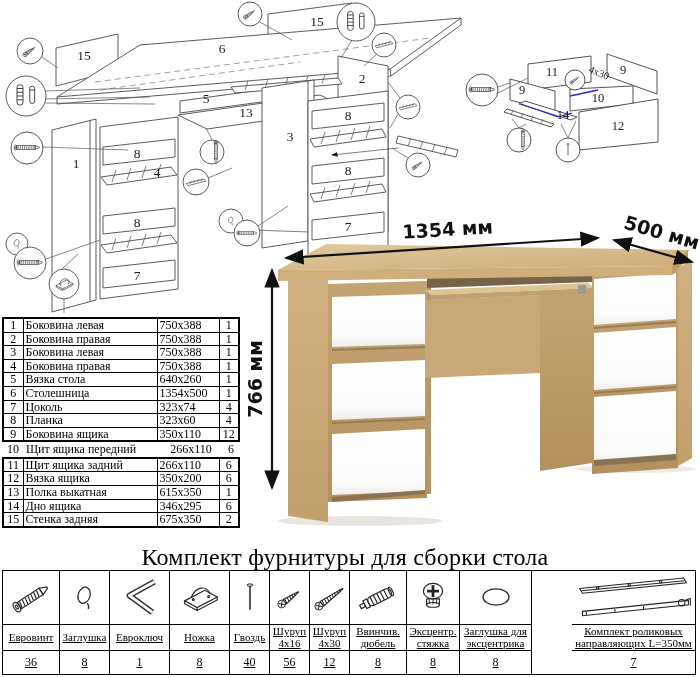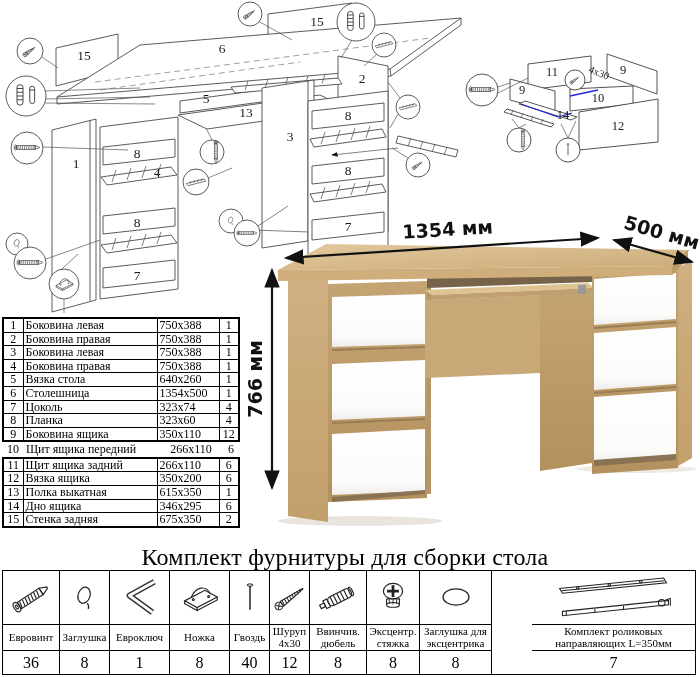--- a/index.html
+++ b/index.html
@@ -14,29 +14,29 @@
   td.c-num,td.c-qty{text-align:center;padding:0;}
   td.c-size{text-align:left;}
   .mid-row{display:grid;grid-template-columns:22px 136px 62px 18px;width:238px;}
   .mid-row div{font-size:12px;line-height:14.5px;height:14.5px;padding:0 2px;white-space:nowrap;}
   .mid-row .c-num,.mid-row .c-qty{text-align:center;padding:0;}
   .mid-row .c-size{text-align:center;}
   
   .hw-title{position:absolute;left:0;top:544px;width:690px;text-align:center;
             font-size:24px;letter-spacing:.2px;}
   .hw-table{position:absolute;left:2px;top:570px;width:694px;height:105px;
-            display:flex;border:1px solid #000;box-sizing:border-box;}
+            display:flex;border:1px solid #000;box-sizing:border-box;text-decoration:underline;}
   .hw-col{display:flex;flex-direction:column;border-right:1px solid #000;box-sizing:border-box;}
   .hw-col:last-child{border-right:none;flex:1;margin-left:40px;}
   .hw-icon{height:53px;border-bottom:1px solid #000;display:flex;align-items:center;
            justify-content:center;overflow:hidden;}
   .hw-name{height:26px;border-bottom:1px solid #000;display:flex;align-items:center;
            justify-content:center;text-align:center;font-size:11px;line-height:11.5px;
            padding:0 1px;box-sizing:border-box;}
-  .hw-qty{flex:1;display:flex;align-items:center;justify-content:center;font-size:16px;}
+  .hw-qty{flex:1;display:flex;align-items:center;justify-content:center;font-size:12px;}
 </style>
 </head>
 <body>
 
 <svg id="artwork" width="700" height="552" viewBox="0 0 700 552">
   <defs>
     <marker id="arr" markerWidth="9" markerHeight="7" refX="8" refY="3.5" orient="auto-start-reverse">
       <path d="M0,0 L9,3.5 L0,7 Z" fill="#111"></path>
     </marker>
     <linearGradient id="gTop" x1="0" y1="0" x2="1" y2="1">
@@ -531,20 +531,29 @@
     <div class="hw-icon">
         <svg width="40" height="44">
           <use href="#i-nail" width="40" height="44"></use>
         </svg>
       </div>
     <div class="hw-name">Гвоздь</div>
     <div class="hw-qty">40</div>
   </div>
   <div class="hw-col" style="width:40px">
     <div class="hw-icon">
+        <svg width="38" height="42">
+          <use href="#i-screw16" width="38" height="42"></use>
+        </svg>
+      </div>
+    <div class="hw-name">Шуруп 4x16</div>
+    <div class="hw-qty">56</div>
+  </div>
+  <div class="hw-col" style="width:40px">
+    <div class="hw-icon">
         <svg width="40" height="44">
           <use href="#i-screw30" width="40" height="44"></use>
         </svg>
       </div>
     <div class="hw-name">Шуруп 4x30</div>
     <div class="hw-qty">12</div>
   </div>
   <div class="hw-col" style="width:57px">
     <div class="hw-icon">
         <svg width="46" height="46">

